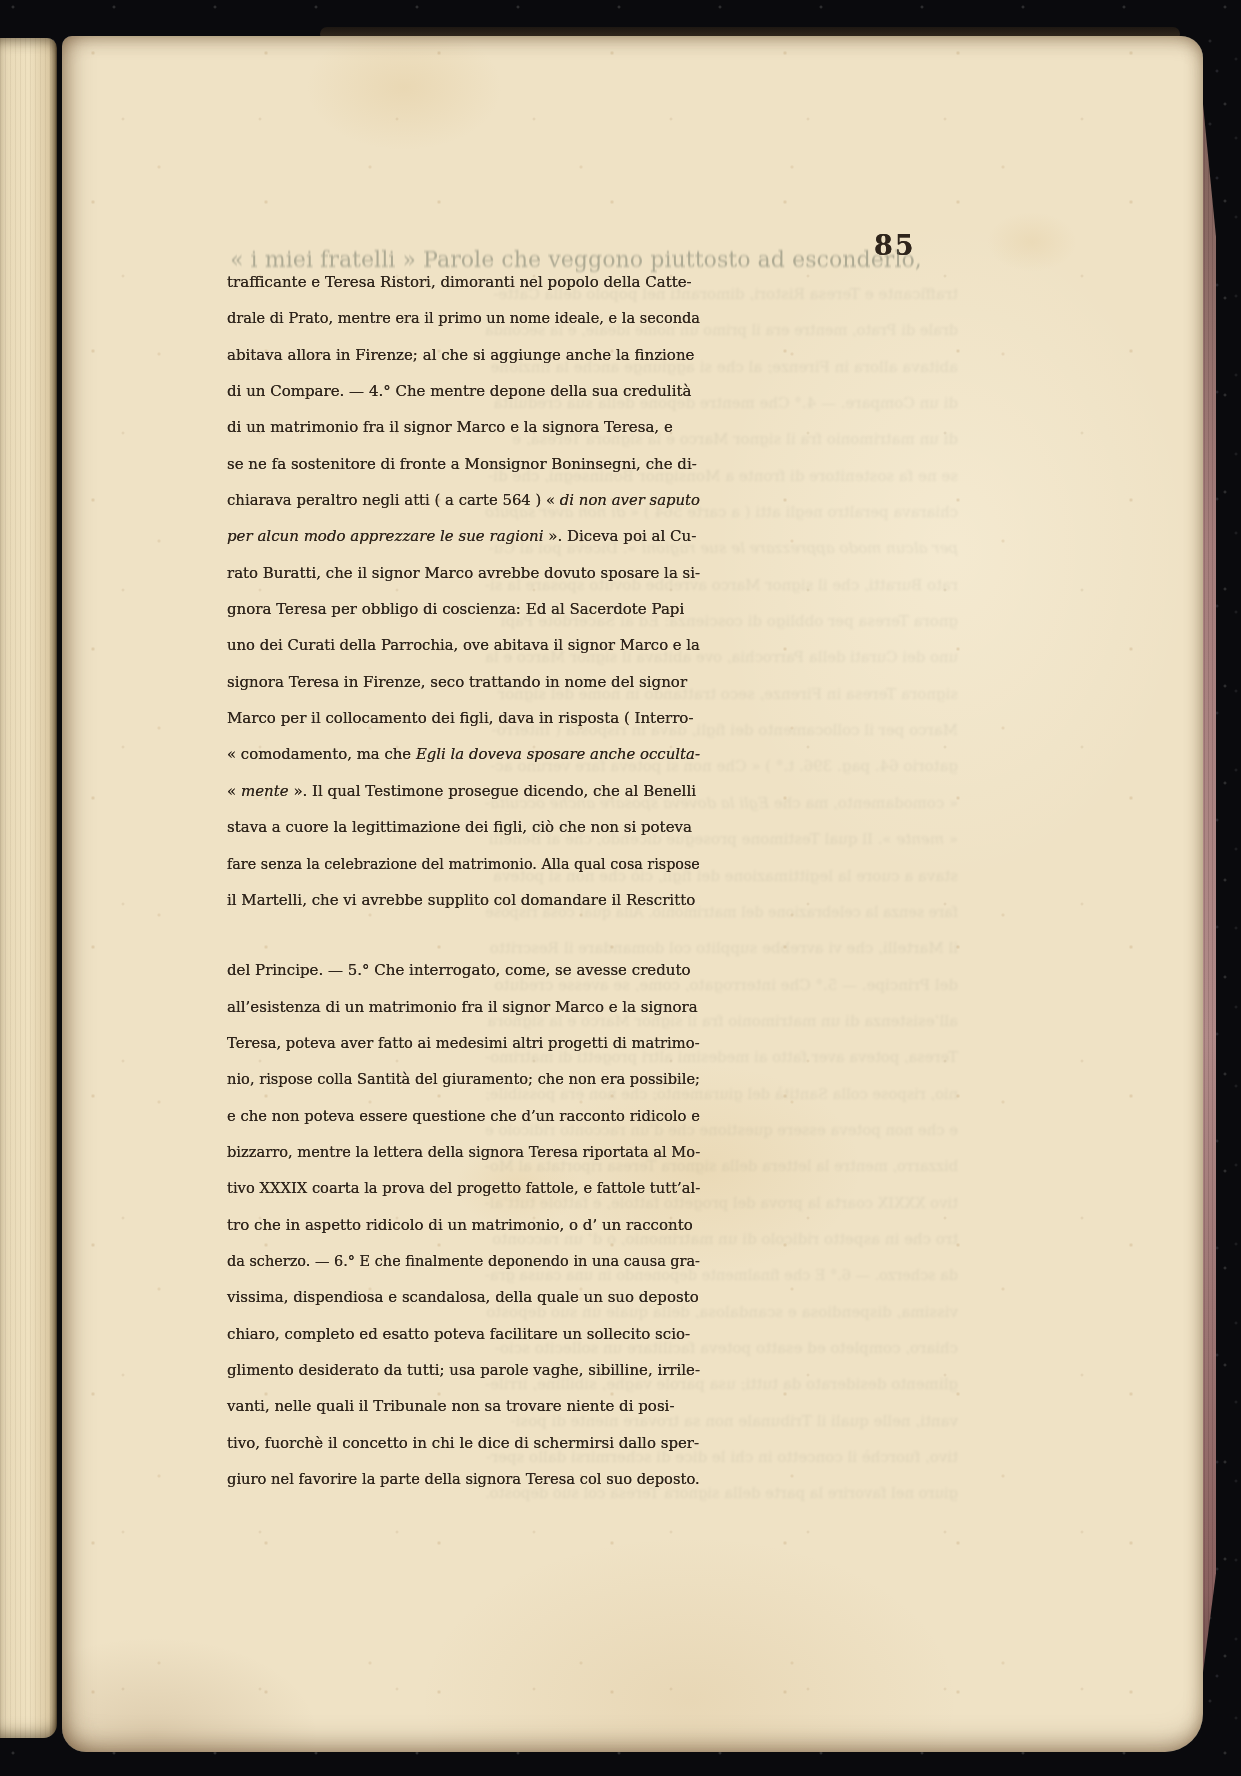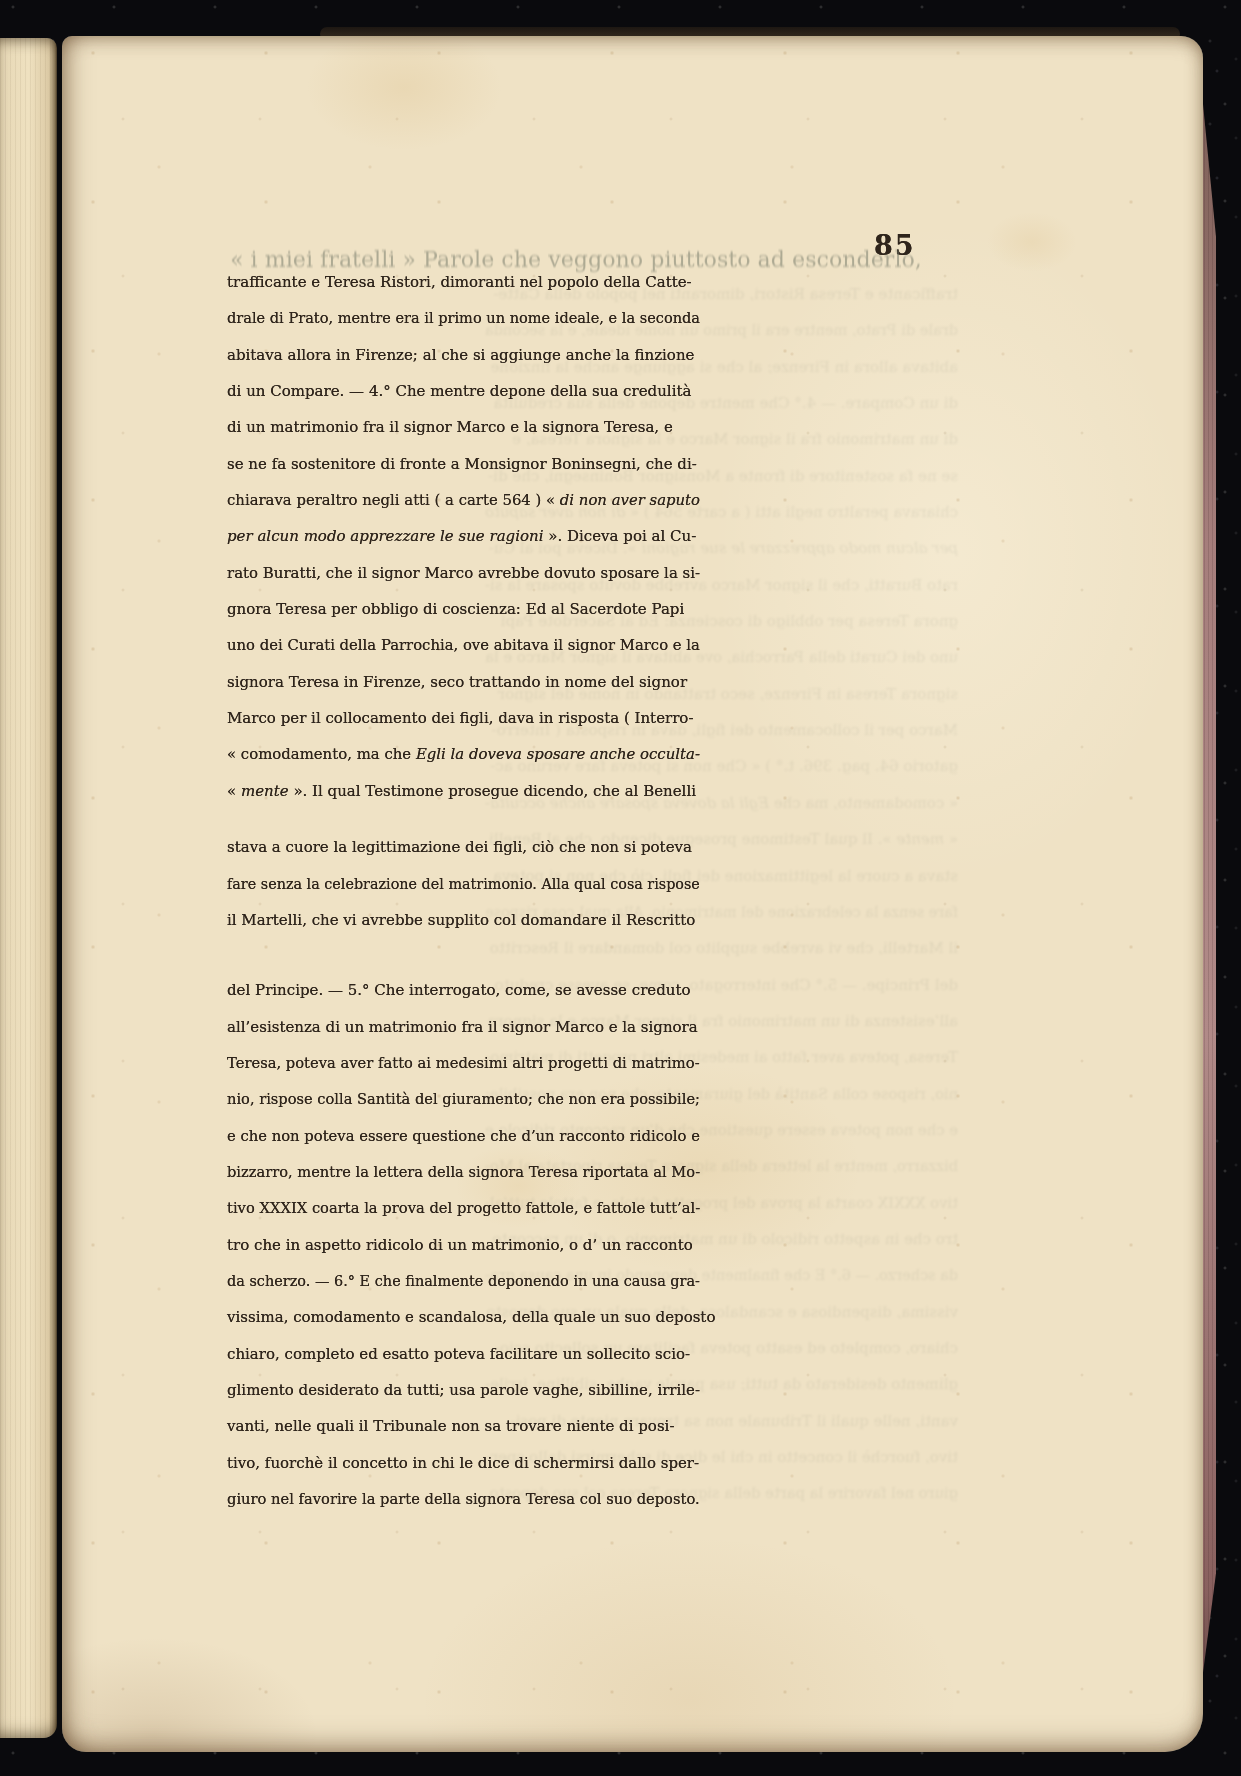--- a/index.html
+++ b/index.html
@@ -137,33 +137,33 @@
         <div class="tline" style="transform: scaleX(1);"><span>se ne fa sostenitore di fronte a Monsignor Boninsegni, che di-</span></div>
         <div class="tline" style="transform: scaleX(0.9905);"><span>chiarava peraltro negli atti ( a carte 564 ) « </span><span class="it">di non aver saputo</span></div>
         <div class="tline" style="transform: scaleX(1);"><span class="it">per alcun modo apprezzare le sue ragioni</span><span> ». Diceva poi al Cu-</span></div>
         <div class="tline" style="transform: scaleX(0.9973);"><span>rato Buratti, che il signor Marco avrebbe dovuto sposare la si-</span></div>
         <div class="tline" style="transform: scaleX(1);"><span>gnora Teresa per obbligo di coscienza: Ed al Sacerdote Papi</span></div>
         <div class="tline" style="transform: scaleX(0.9878);"><span>uno dei Curati della Parrochia, ove abitava il signor Marco e la</span></div>
         <div class="tline" style="transform: scaleX(1);"><span>signora Teresa in Firenze, seco trattando in nome del signor</span></div>
         <div class="tline" style="transform: scaleX(1);"><span>Marco per il collocamento dei figli, dava in risposta ( Interro-</span></div>
         <div class="tline" style="transform: scaleX(0.9932);"><span>« comodamento, ma che </span><span class="it">Egli la doveva sposare anche occulta-</span></div>
         <div class="tline" style="transform: scaleX(1);"><span>« </span><span class="it">mente</span><span> ». Il qual Testimone prosegue dicendo, che al Benelli</span></div>
-        <div class="tline" style="transform: scaleX(1); margin-top: 20px;"><span>stava a cuore la legittimazione dei figli, ciò che non si poteva</span></div>
+        <div class="tline" style="transform: scaleX(1);"><span>stava a cuore la legittimazione dei figli, ciò che non si poteva</span></div>
         <div class="tline" style="transform: scaleX(0.9568);"><span>fare senza la celebrazione del matrimonio. Alla qual cosa rispose</span></div>
         <div class="tline" style="transform: scaleX(1);"><span>il Martelli, che vi avrebbe supplito col domandare il Rescritto</span></div>
         <div class="tline" style="transform: scaleX(1); margin-top: 34px;"><span>del Principe. — 5.° Che interrogato, come, se avesse creduto</span></div>
         <div class="tline" style="transform: scaleX(1);"><span>all’esistenza di un matrimonio fra il signor Marco e la signora</span></div>
         <div class="tline" style="transform: scaleX(0.9812);"><span>Teresa, poteva aver fatto ai medesimi altri progetti di matrimo-</span></div>
         <div class="tline" style="transform: scaleX(0.9747);"><span>nio, rispose colla Santità del giuramento; che non era possibile;</span></div>
         <div class="tline" style="transform: scaleX(0.9852);"><span>e che non poteva essere questione che d’un racconto ridicolo e</span></div>
         <div class="tline" style="transform: scaleX(0.976);"><span>bizzarro, mentre la lettera della signora Teresa riportata al Mo-</span></div>
         <div class="tline" style="transform: scaleX(0.9812);"><span>tivo XXXIX coarta la prova del progetto fattole, e fattole tutt’al-</span></div>
         <div class="tline" style="transform: scaleX(1);"><span>tro che in aspetto ridicolo di un matrimonio, o d’ un racconto</span></div>
         <div class="tline" style="transform: scaleX(0.9631);"><span>da scherzo. — 6.° E che finalmente deponendo in una causa gra-</span></div>
-        <div class="tline" style="transform: scaleX(1);"><span>vissima, comodamento e scandalosa, della quale un suo deposto</span></div>
+        <div class="tline" style="transform: scaleX(1);"><span>vissima, dispendiosa e scandalosa, della quale un suo deposto</span></div>
         <div class="tline" style="transform: scaleX(1);"><span>chiaro, completo ed esatto poteva facilitare un sollecito scio-</span></div>
         <div class="tline" style="transform: scaleX(0.9973);"><span>glimento desiderato da tutti; usa parole vaghe, sibilline, irrile-</span></div>
         <div class="tline" style="transform: scaleX(1);"><span>vanti, nelle quali il Tribunale non sa trovare niente di posi-</span></div>
         <div class="tline" style="transform: scaleX(1);"><span>tivo, fuorchè il concetto in chi le dice di schermirsi dallo sper-</span></div>
         <div class="tline" style="transform: scaleX(0.9786);"><span>giuro nel favorire la parte della signora Teresa col suo deposto.</span></div>
       </div>
   </div>
 </div>
 
 </body></html>

